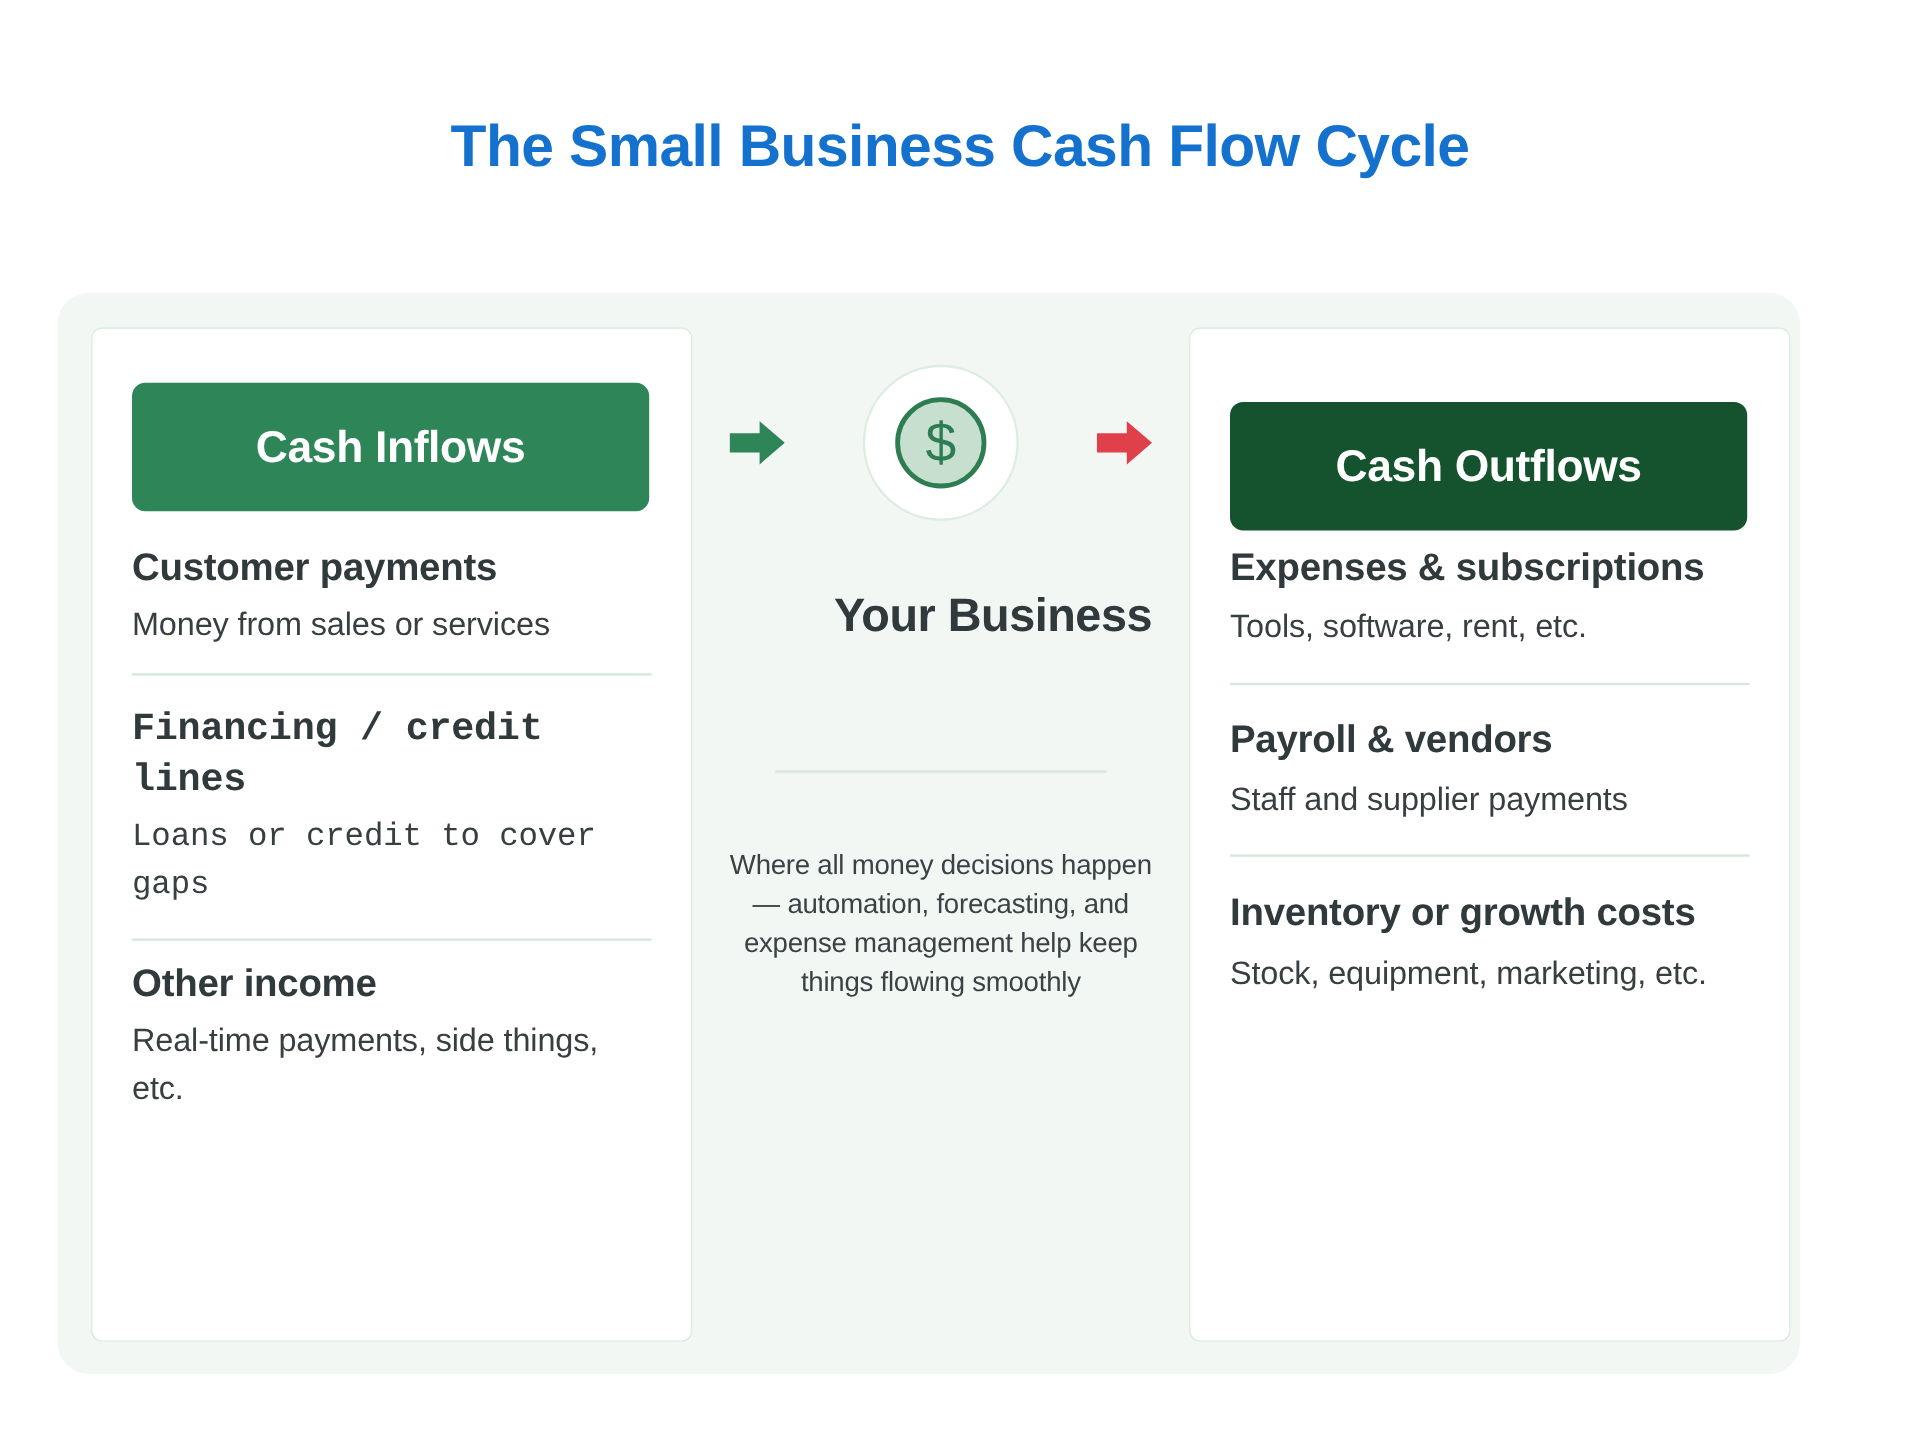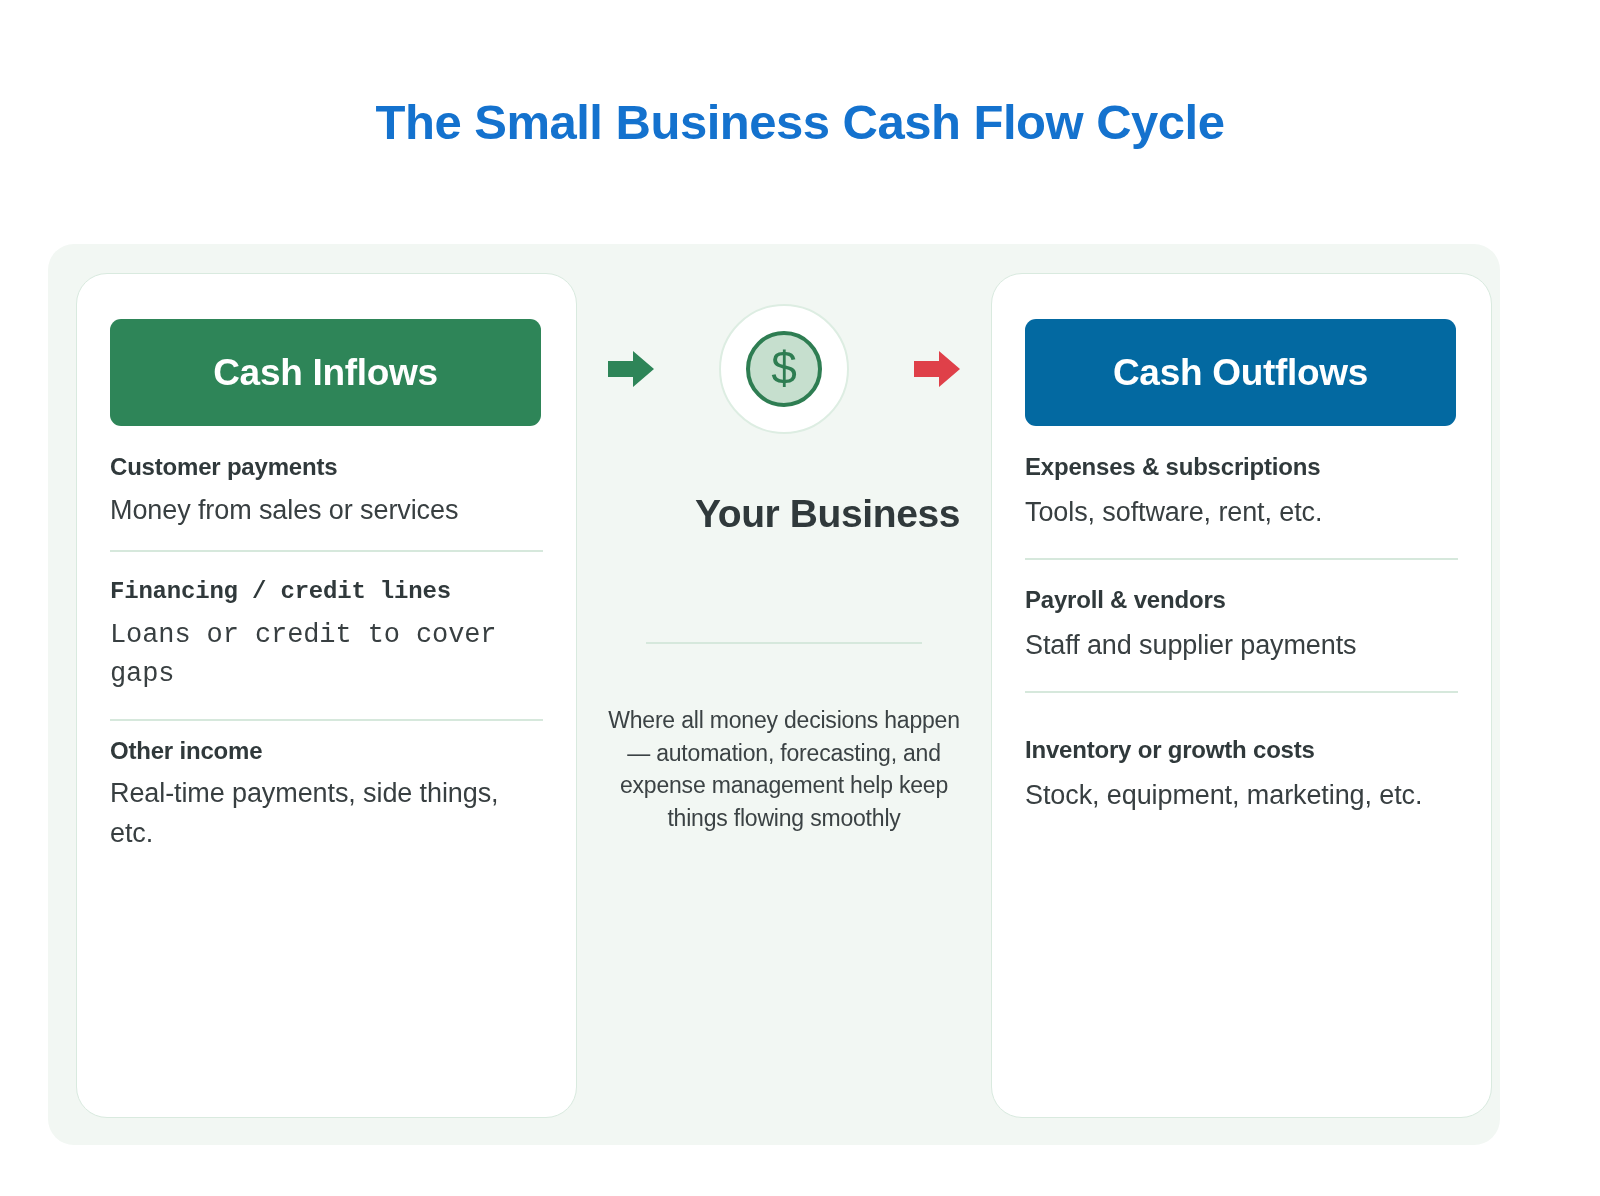--- a/index.html
+++ b/index.html
@@ -29,21 +29,21 @@
     border-radius:26px;
     box-sizing:border-box;
   }
 
   
   .col-card{
     position:absolute;top:29px;
     width:501px;height:845px;
     background:#ffffff;
     border:1.5px solid #D9EADF;
-    border-radius:31px;
+    border-radius:9px;
     box-sizing:border-box;
     padding:0;
   }
   .col-left{left:28px;}
   .col-right{left:943px;}
 
   .col-center{
     position:absolute;left:560px;top:29px;
     width:352px;height:845px;
   }
@@ -52,51 +52,51 @@
   .pill{
     position:absolute;left:33px;top:45px;
     width:431px;height:107px;
     border-radius:11px;
     display:flex;align-items:center;justify-content:center;
     color:#ffffff;
     font-size:37px;font-weight:bold;
     letter-spacing:-0.3px;
   }
   .pill-in{background:#2E8558;}
-  .pill-out{background:#0369a1;}
+  .pill-out{background:#14532d;margin-top:16px;}
 
   
   .items{
     position:absolute;left:0;right:0;top:177px;
     padding:0 33px;
     box-sizing:border-box;
   }
   .item{padding:0;}
   .item + .item{border-top:2px solid #D6E8DC;}
   .item-title{
-    font-size:24px;font-weight:bold;color:#30393B;
+    font-size:32px;font-weight:bold;color:#30393B;
     line-height:1.32;
     letter-spacing:-0.2px;
   }
   .item-desc{
     font-size:27px;font-weight:normal;color:#383F41;
     line-height:1.46;
     letter-spacing:-0.1px;
   }
 
   
   .col-left .item:nth-child(1){padding:0 0 20px 0;}
   .col-left .item:nth-child(2){padding:24px 0 24px 0;font-family:Liberation Mono, monospace;}
   .col-left .item:nth-child(3){padding:14px 0 0 0;}
   .col-left .item-title{margin:0 0 8px 0;}
 
   
   .col-right .item:nth-child(1){padding:0 0 26px 0;}
   .col-right .item:nth-child(2){padding:24px 0 26px 0;}
-  .col-right .item:nth-child(3){padding:41px 0 0 0;}
+  .col-right .item:nth-child(3){padding:25px 0 0 0;}
   .col-right .item-title{margin:0 0 10px 0;}
 
   
   .coin-row{
     position:absolute;left:0;top:30px;width:352px;height:132px;
     display:flex;align-items:center;justify-content:space-between;
   }
   .arrow{width:46px;height:40px;flex:0 0 auto;}
   .coin{
     width:130px;height:130px;flex:0 0 auto;

